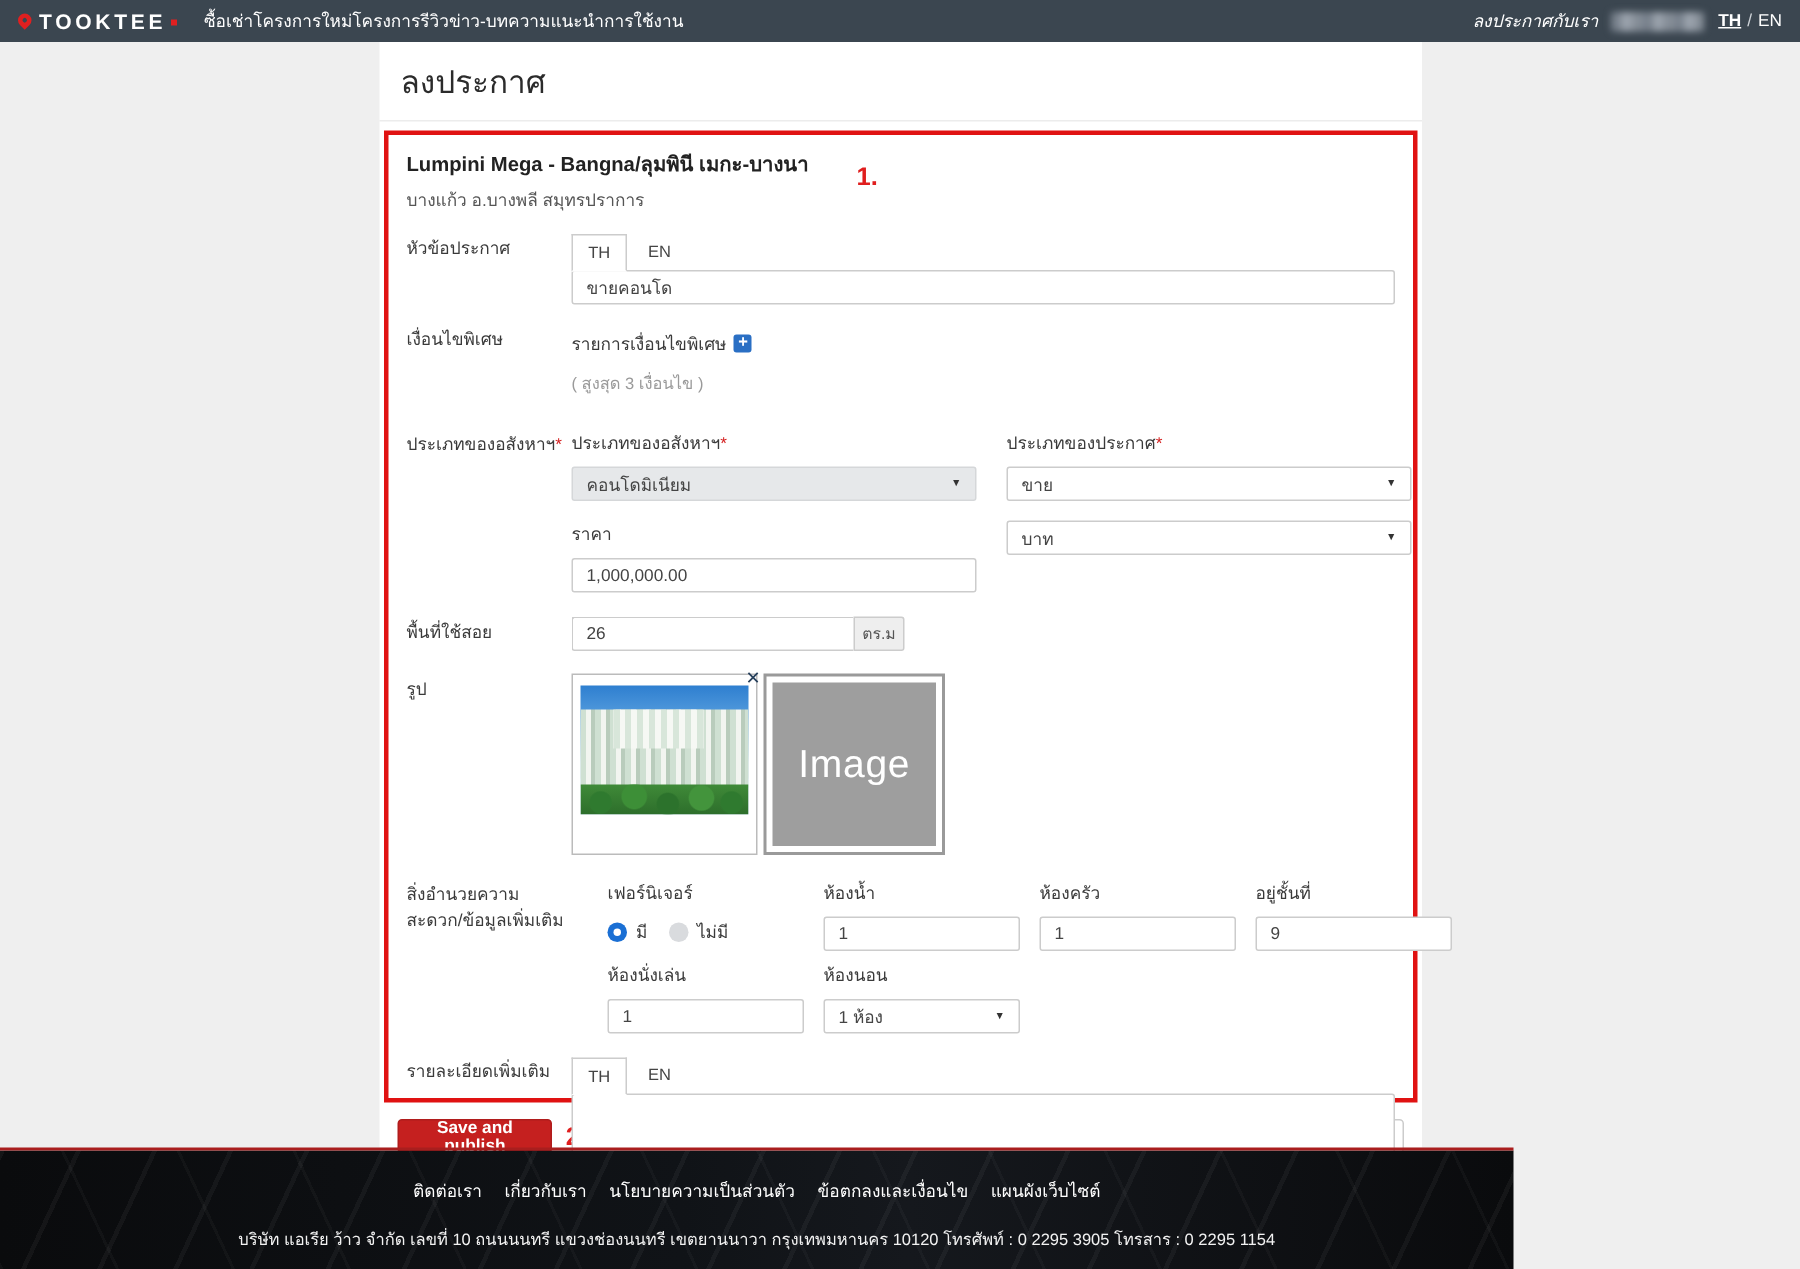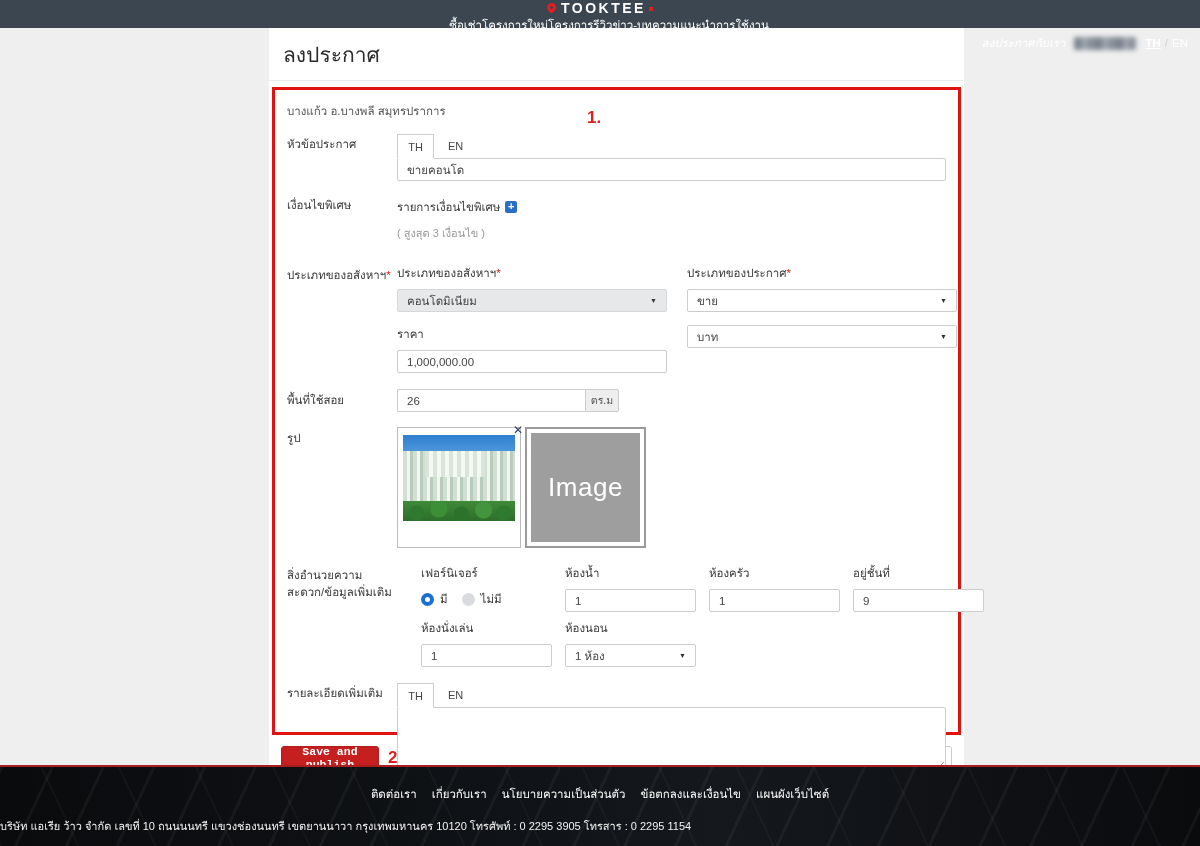--- a/index.html
+++ b/index.html
@@ -4,21 +4,21 @@
 <style>
   * { margin:0; padding:0; box-sizing:border-box; }
   html,body { width:1200px; height:846px; }
   body {
     font-family:"Liberation Sans","DejaVu Sans",sans-serif;
     background:#efefef; color:#333; overflow:hidden; position:relative;
   }
   
   .navbar {
     height:28px; background:#3b4650; display:flex; align-items:center;
-    padding:0 12px; color:#fff;flex-direction:column;
+    padding:0 12px; color:#fff;
   }
   .brand { display:flex; align-items:center; gap:5px; cursor:pointer; }
   .pin {
     width:9px; height:9px; background:#e02020; border-radius:50% 50% 50% 0;
     transform:rotate(-45deg); position:relative; margin-top:-2px;
   }
   .pin::after { content:""; position:absolute; left:3px; top:3px; width:3px; height:3px;
     background:#3b4650; border-radius:50%; }
   .brand-text { font-weight:bold; font-size:14px; letter-spacing:2.5px; color:#fff; }
   .brand-dot { width:4px; height:4px; background:#e02020; display:inline-block; margin-left:-2px; margin-bottom:-1px; }
@@ -30,21 +30,21 @@
     width:62px; height:13px; border-radius:2px;
     background:repeating-linear-gradient(90deg,#79828d 0 7px,#9aa2ac 7px 14px,#868e98 14px 21px);
     filter:blur(2.5px); cursor:pointer;
   }
   .lang { font-size:11.5px; color:#fff; display:flex; gap:4px; align-items:center; }
   .lang .active { font-weight:bold; text-decoration:underline; cursor:pointer; }
   .lang .inactive { cursor:pointer; }
   .lang .sep { color:#cfd4d9; }
   
   .main-area { height:737px; position:relative; }
-  .panel { position:absolute; left:253px; top:0; width:695px; height:737px; background:#fff;margin-left:16px; }
+  .panel { position:absolute; left:253px; top:0; width:695px; height:737px; background:#fff; }
   .page-title { font-size:21px; color:#2b2b2b; padding:10px 14px 9px; border-bottom:1px solid #ececec; }
   .form-box {
     margin:6px 3px 0 3px; border:3px solid #e01212; background:#fff;
     padding:8px 12px 10px; position:relative; height:648px;
   }
   .annot { color:#e01e1e; font-weight:bold; font-size:17px; }
   .annot-1 { position:absolute; left:312px; top:18px; }
   .prop-name { font-size:13.5px; font-weight:bold; color:#222; }
   .prop-loc { font-size:11.5px; color:#555; margin-top:4px; }
   .frow { display:flex; margin-top:13px; }
@@ -148,34 +148,34 @@
   
   .check-row { display:flex; align-items:center; margin-top:4px; }
   .cb { width:13px; height:13px; border-radius:2px; cursor:pointer; display:flex; align-items:center; justify-content:center; }
   .cb.on { background:#1a6fd4; color:#fff; font-size:10px; font-weight:bold; }
   .cb.off { background:#e9eaec; border:1px solid #cfd1d4; color:transparent; }
   .cb-label { font-size:11.5px; color:#3a3a3a; margin-left:7px; }
   .offer-group { margin-left:110px; display:flex; align-items:center; }
   
   .btn-row { display:flex; align-items:center; padding:11px 12px 0 12px; }
   .btn {
-    height:23px; font-size:11.5px; font-family:Liberation Mono, monospace; border-radius:3px; cursor:pointer;
+    height:23px; font-size:11.5px; font-family:Liberation Sans, sans-serif; border-radius:3px; cursor:pointer;
     display:flex; align-items:center; justify-content:center; padding:0 13px;
   }
   .btn-red { background:#c5201f; border:1px solid #b01c1c; color:#fff; font-weight:bold; }
   .btn-plain { background:#fff; border:1px solid #ccc; color:#555; }
   .annot-2 { margin-left:9px; }
   .btn-later { margin-left:113px; }
   .annot-3 { margin-left:10px; }
   .annot-4 { margin-left:197px; }
   .btn-del { margin-left:11px; width:62px; }
   
   .footer {
-    position:absolute; left:0; bottom:0; width:1200px; height:81px;
-    border-top:2px solid #a91e1e; color:#fff; 
+    position:absolute; left:0; bottom:0; width:1009px; height:81px;
+    border-top:2px solid #a91e1e; color:#fff; text-align:center;
     background:
       repeating-linear-gradient(115deg, rgba(255,255,255,0.045) 0 3px, transparent 3px 46px),
       repeating-linear-gradient(65deg, rgba(255,255,255,0.03) 0 2px, transparent 2px 70px),
       linear-gradient(90deg,#0a0b0d 0%, #101317 45%, #15181d 60%, #0a0b0d 100%);
   }
   .foot-links { display:flex; justify-content:center; gap:15px; padding-top:18px; }
   .foot-link { font-size:11.5px; color:#fff; cursor:pointer; white-space:nowrap; }
   .foot-company { font-size:11px; color:#f2f2f2; margin-top:14px; }
 </style>
 </head>
@@ -206,20 +206,21 @@
   </div>
 </div>
 
 <div class="main-area">
   <div class="panel">
     <div class="page-title">ลงประกาศ</div>
 
     <div class="form-box">
       <span class="annot annot-1">1.</span>
 
+      <div class="prop-name">Lumpini Mega - Bangna/ลุมพินี เมกะ-บางนา</div>
       <div class="prop-loc">บางแก้ว  อ.บางพลี  สมุทรปราการ</div>
 
       <div class="frow">
         <div class="flabel">หัวข้อประกาศ</div>
         <div class="fbody">
           <div class="tabs">
             <div class="tab-active">TH</div>
             <div class="tab-plain">EN</div>
           </div>
           <input class="tinput" value="ขายคอนโด" style="">

